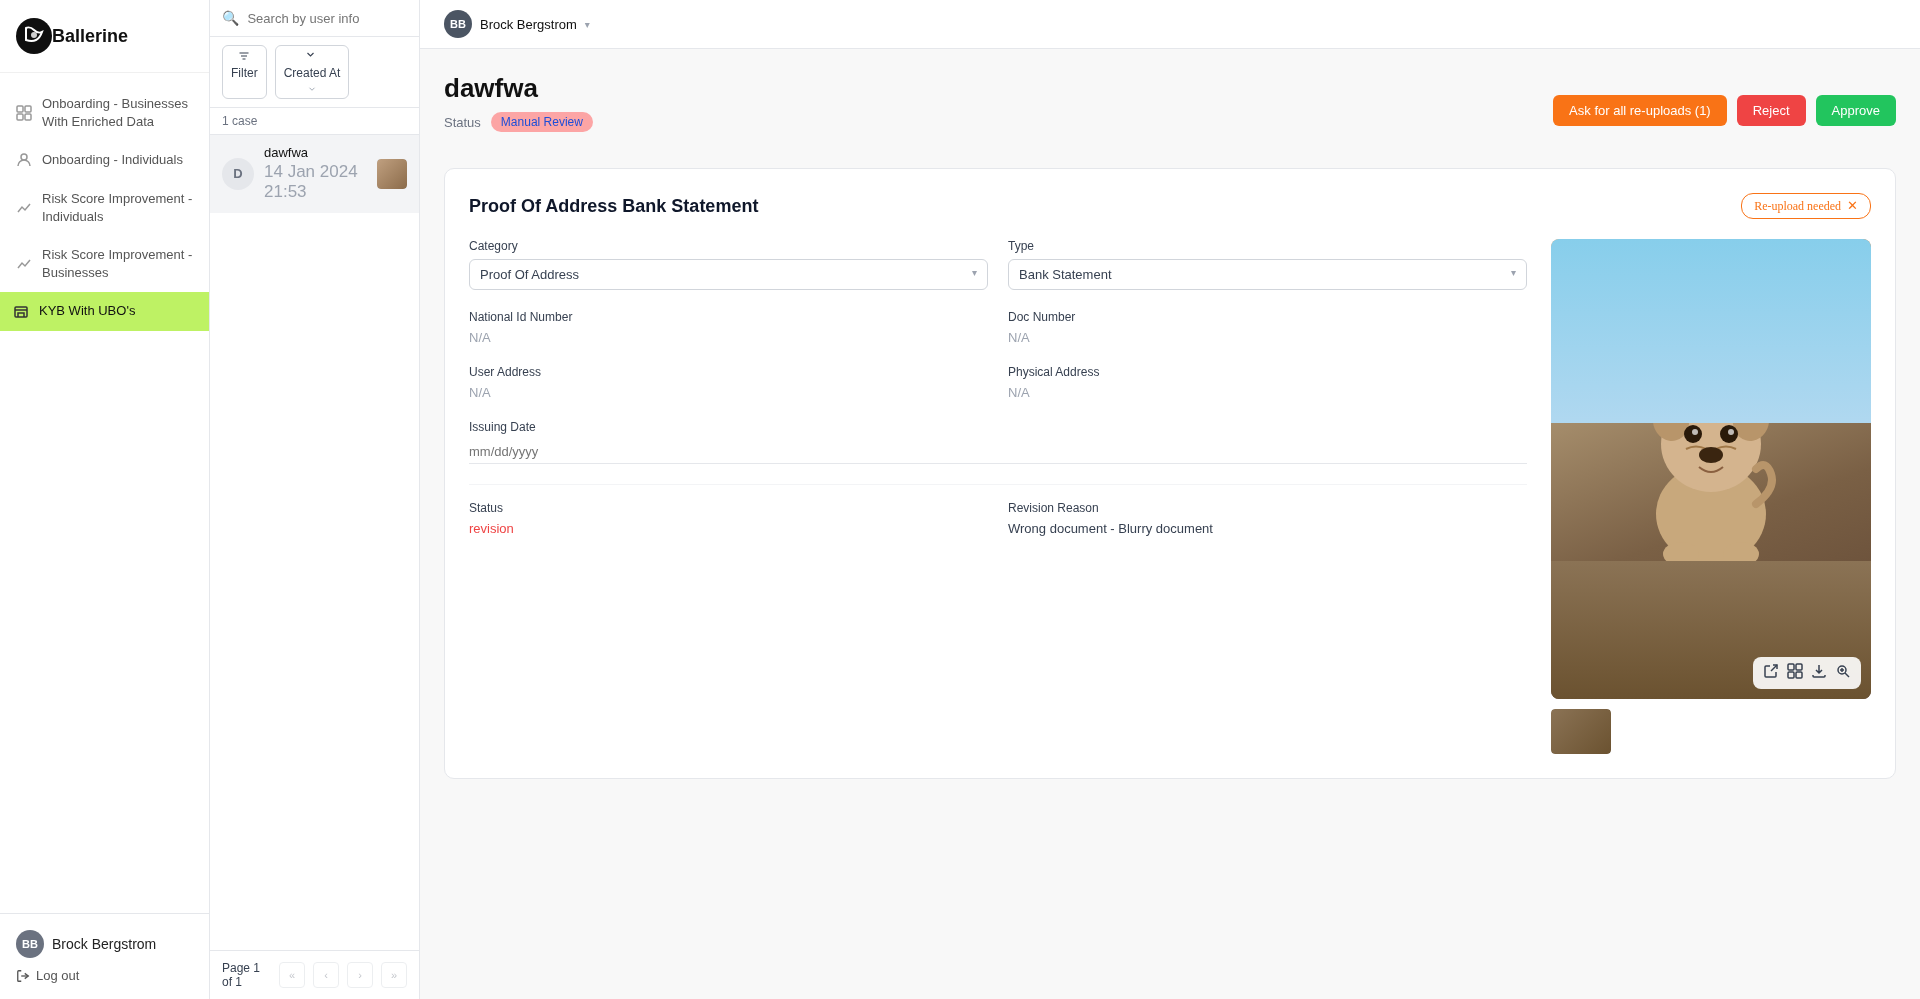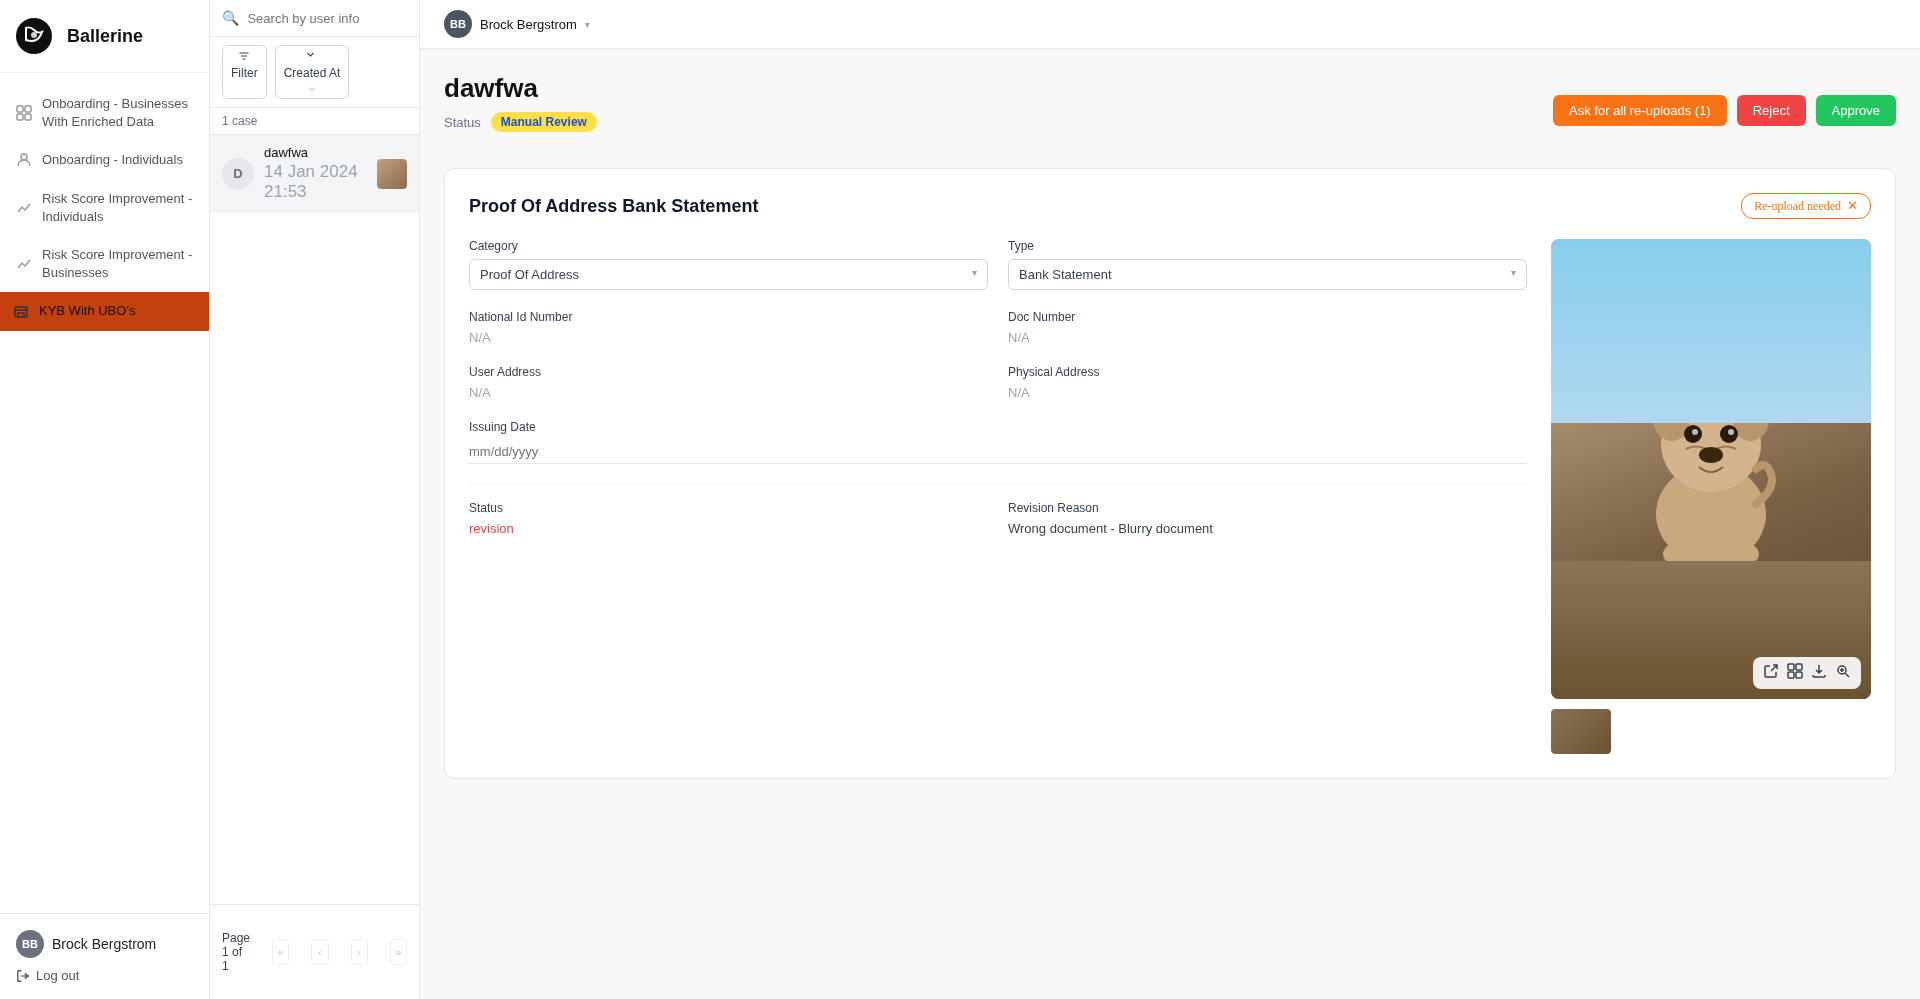--- a/index.html
+++ b/index.html
@@ -1,25 +1,25 @@
 <!DOCTYPE html>
 <html><head>
   <meta charset="utf-8">
   <style>
     * { box-sizing: border-box; margin: 0; padding: 0; }
     body { font-family: -apple-system, BlinkMacSystemFont, 'Segoe UI', sans-serif; background: #f8f8f8; display: flex; height: 100vh; overflow: hidden; font-size: 14px; color: #222; }
 
     
     .sidebar { width: 210px; background: #fff; border-right: 1px solid #e5e7eb; display: flex; flex-direction: column; height: 100vh; flex-shrink: 0; }
-    .sidebar-logo { padding: 18px 16px; display: flex; align-items: center; gap: 15px; border-bottom: 1px solid #f0f0f0; }
+    .sidebar-logo { padding: 18px 16px; display: flex; align-items: center; gap: 0; border-bottom: 1px solid #f0f0f0; }
     .logo-icon { width: 36px; height: 36px; }
     .logo-text { font-size: 18px; font-weight: 700; color: #111; }
     .sidebar-nav { flex: 1; padding: 12px 0; overflow-y: auto; }
     .nav-item { display: flex; align-items: center; gap: 10px; padding: 10px 16px; cursor: pointer; color: #555; font-size: 13px; line-height: 1.4; border-radius: 0; transition: background 0.15s; }
-    .nav-item.active { background: #c2410c; color: #111; font-weight: 500; padding-left: 13px; }
+    .nav-item.active { background: #bef264; color: #111; font-weight: 500; padding-left: 13px; }
     .nav-item-icon { width: 16px; height: 16px; flex-shrink: 0; opacity: 0.6; }
     .nav-item.active .nav-item-icon { opacity: 1; }
     .sidebar-footer { padding: 16px; border-top: 1px solid #e5e7eb; }
     .user-row { display: flex; align-items: center; gap: 8px; margin-bottom: 10px; }
     .avatar-sm { width: 28px; height: 28px; border-radius: 50%; background: #6b7280; display: flex; align-items: center; justify-content: center; color: #fff; font-size: 11px; font-weight: 600; overflow: hidden; }
     .logout-btn { display: flex; align-items: center; gap: 6px; color: #555; font-size: 13px; cursor: pointer; }
 
     
     .case-panel { width: 210px; background: #fff; border-right: 1px solid #e5e7eb; display: flex; flex-direction: column; height: 100vh; flex-shrink: 0; }
     .search-bar { padding: 10px 12px; border-bottom: 1px solid #e5e7eb; display: flex; align-items: center; gap: 8px; }
@@ -29,39 +29,39 @@
     .filter-btn { display: flex; align-items: center; gap: 4px; padding: 4px 8px; border: 1px solid #d1d5db; border-radius: 6px; background: #fff; font-size: 12px; cursor: pointer; color: #374151; flex-direction: column; }
     .case-count { padding: 6px 12px; font-size: 12px; color: #6b7280; border-bottom: 1px solid #e5e7eb; }
     .case-list { flex: 1; overflow-y: auto; }
     .case-item { display: flex; align-items: center; gap: 10px; padding: 10px 12px; cursor: pointer; border-bottom: 1px solid #f3f4f6; }
     .case-item.selected { background: #f3f4f6; }
     .case-avatar { width: 32px; height: 32px; border-radius: 50%; background: #e5e7eb; display: flex; align-items: center; justify-content: center; font-size: 13px; font-weight: 600; color: #6b7280; flex-shrink: 0; }
     .case-info { flex: 1; min-width: 0; }
     .case-name { font-size: 13px; font-weight: 500; color: #111; }
     .case-date { font-size: 17px; color: #9ca3af; margin-top: 2px; }
     .case-thumb { width: 30px; height: 30px; border-radius: 4px; background: #d1d5db; overflow: hidden; }
-    .pagination-row { padding: 26px 12px; border-top: 1px solid #e5e7eb; display: flex; align-items: center; gap: 22px; }
+    .pagination-row { padding: 10px 12px; border-top: 1px solid #e5e7eb; display: flex; align-items: center; gap: 8px; }
     .page-info { font-size: 12px; color: #374151; flex: 1; }
     .page-btn { width: 26px; height: 26px; border: 1px solid #d1d5db; border-radius: 4px; background: #fff; cursor: pointer; display: flex; align-items: center; justify-content: center; font-size: 11px; color: #6b7280; }
     .page-btn:disabled { opacity: 0.4; cursor: not-allowed; }
 
     
     .main { flex: 1; display: flex; flex-direction: column; height: 100vh; overflow: hidden; }
     .topbar { background: #fff; border-bottom: 1px solid #e5e7eb; padding: 10px 24px; display: flex; align-items: center; justify-content: space-between; }
     .user-selector { display: flex; align-items: center; gap: 8px; cursor: pointer; }
     .user-selector-avatar { width: 28px; height: 28px; border-radius: 50%; background: #4b5563; display: flex; align-items: center; justify-content: center; color: #fff; font-size: 11px; font-weight: 600; }
     .user-selector-name { font-size: 13px; font-weight: 500; color: #111; }
     .chevron { font-size: 10px; color: #9ca3af; }
 
     .content-area { flex: 1; overflow-y: auto; padding: 24px; }
     .case-header { margin-bottom: 16px; }
     .case-title { font-size: 26px; font-weight: 700; color: #111; margin-bottom: 8px; }
     .status-row { display: flex; align-items: center; gap: 10px; }
     .status-label { font-size: 13px; color: #6b7280; }
-    .status-badge { background: #fde047; color: #1d4ed8; border-radius: 12px; padding: 3px 10px; font-size: 12px; font-weight: 700; }
+    .status-badge { background: #fca5a5; color: #1d4ed8; border-radius: 12px; padding: 3px 10px; font-size: 12px; font-weight: 400; }
 
     .action-buttons { display: flex; gap: 10px; }
     .btn-ask-reupload { background: #f97316; color: #fff; border: none; border-radius: 6px; padding: 8px 16px; font-size: 13px; font-weight: 500; cursor: pointer; }
     .btn-reject { background: #ef4444; color: #fff; border: none; border-radius: 6px; padding: 8px 16px; font-size: 13px; font-weight: 500; cursor: pointer; }
     .btn-approve { background: #22c55e; color: #fff; border: none; border-radius: 6px; padding: 8px 16px; font-size: 13px; font-weight: 500; cursor: pointer; }
 
     .header-row { display: flex; align-items: center; justify-content: space-between; margin-bottom: 20px; }
 
     
     .doc-card { background: #fff; border: 1px solid #e5e7eb; border-radius: 10px; padding: 24px; }

